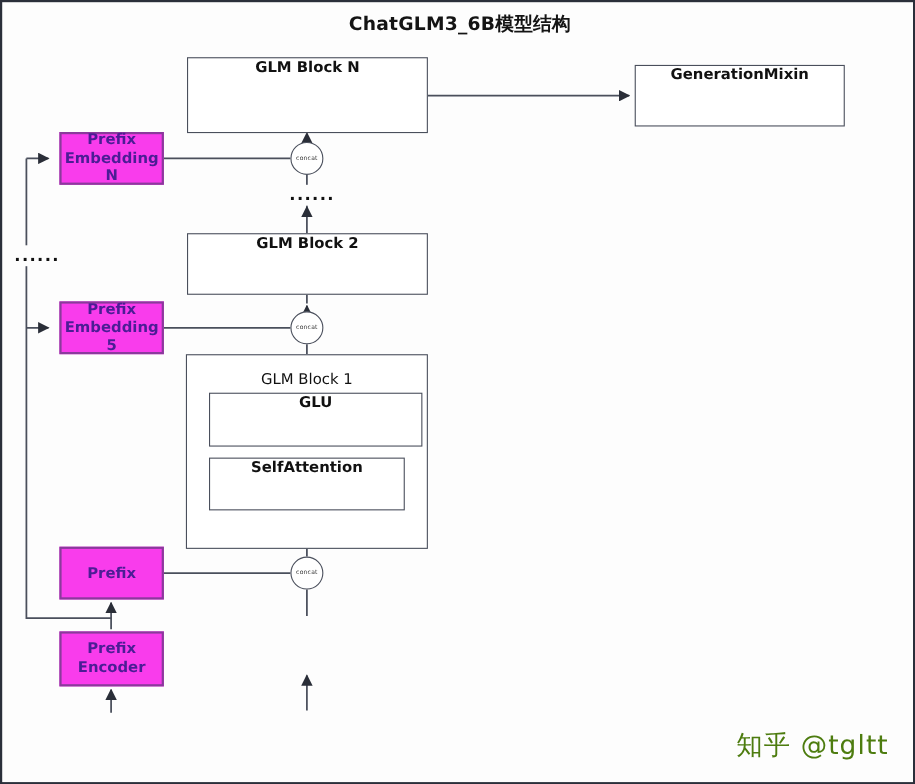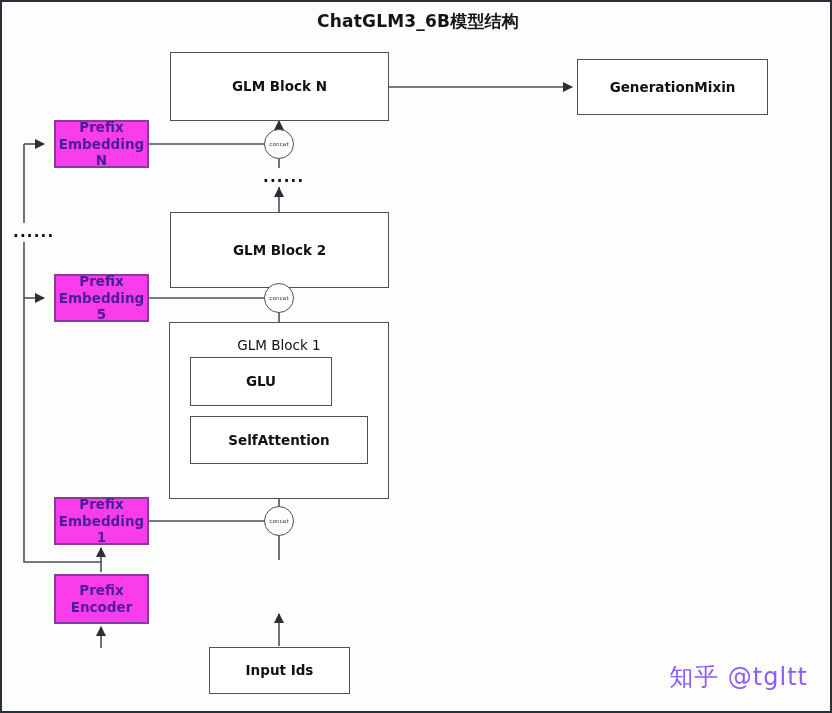--- a/index.html
+++ b/index.html
@@ -25,21 +25,20 @@
     text-align: center;
     font-size: 17px;
     font-weight: bold;
     color: #141414;
     letter-spacing: 0.2px;
   }
   .node {
     position: absolute;
     box-sizing: border-box;
     display: flex;
-    align-items: center;
     justify-content: center;
     text-align: center;
     font-size: 13.5px;
     font-weight: bold;
     color: #111111;
     line-height: 1.25;
     background: #ffffff;
     border: 1.6px solid #4a4f5c;
   }
   .node.magenta {
@@ -92,21 +91,21 @@
     width: 832px; height: 713px;
     pointer-events: none;
     z-index: 1;
   }
   .node, .concat, .ellipsis { z-index: 4; }
   #watermark {
     position: absolute;
     right: 22px;
     bottom: 18px;
     font-size: 24px;
-    color: #8b5cf6;
+    color: #4d7c0f;
     font-family: "DejaVu Sans", "Liberation Sans", sans-serif;
     letter-spacing: 1px;
     z-index: 8;
   }
 </style>
 </head>
 <body>
 
 <div id="canvas">
 
@@ -175,60 +174,56 @@
   </div>
 
   <div class="concat" style="left:262px; top:127px;">
     <span>concat</span>
   </div>
 
   <div class="ellipsis" style="left:258px; top:166px;">......</div>
 
   <div class="ellipsis" style="left:8px; top:221px;">......</div>
 
-  <div class="node" style="left:168px; top:210px; width:219px; height:76px;">
+  <div class="node" style="left:168px; top:210px; width:219px; height:56px;">
     <span>GLM Block 2</span>
   </div>
 
   <div class="node magenta" style="left:52px; top:272px; width:95px; height:48px; flex-direction:column;">
     <span>Prefix</span>
     <span>Embedding 5</span>
   </div>
 
   <div class="concat" style="left:262px; top:281px;">
     <span>concat</span>
   </div>
 
   <div class="node container" style="left:167px; top:320px; width:220px; height:177px;">
     <span class="container-label">GLM Block 1</span>
   </div>
 
-  <div class="node" style="left:188px; top:355px; width:142px; height:49px;">
+  <div class="node" style="left:188px; top:355px; width:194px; height:49px;">
     <span>GLU</span>
   </div>
 
   <div class="node" style="left:188px; top:414px; width:178px; height:48px;">
     <span>SelfAttention</span>
   </div>
 
   <div class="node magenta" style="left:52px; top:495px; width:95px; height:48px; flex-direction:column;">
     <span>Prefix</span>
-    <span>Embedding 1</span>
   </div>
 
   <div class="concat" style="left:262px; top:504px;">
     <span>concat</span>
   </div>
 
   <div class="node magenta" style="left:52px; top:572px; width:95px; height:50px; flex-direction:column;">
     <span>Prefix</span>
     <span>Encoder</span>
   </div>
 
 
 
-  <div class="node" style="left:207px; top:645px; width:141px; height:47px;">
-    <span>Input Ids</span>
-  </div>
 
   <div id="watermark">知乎 @tgltt</div>
 
 </div>
 
 </body></html>

